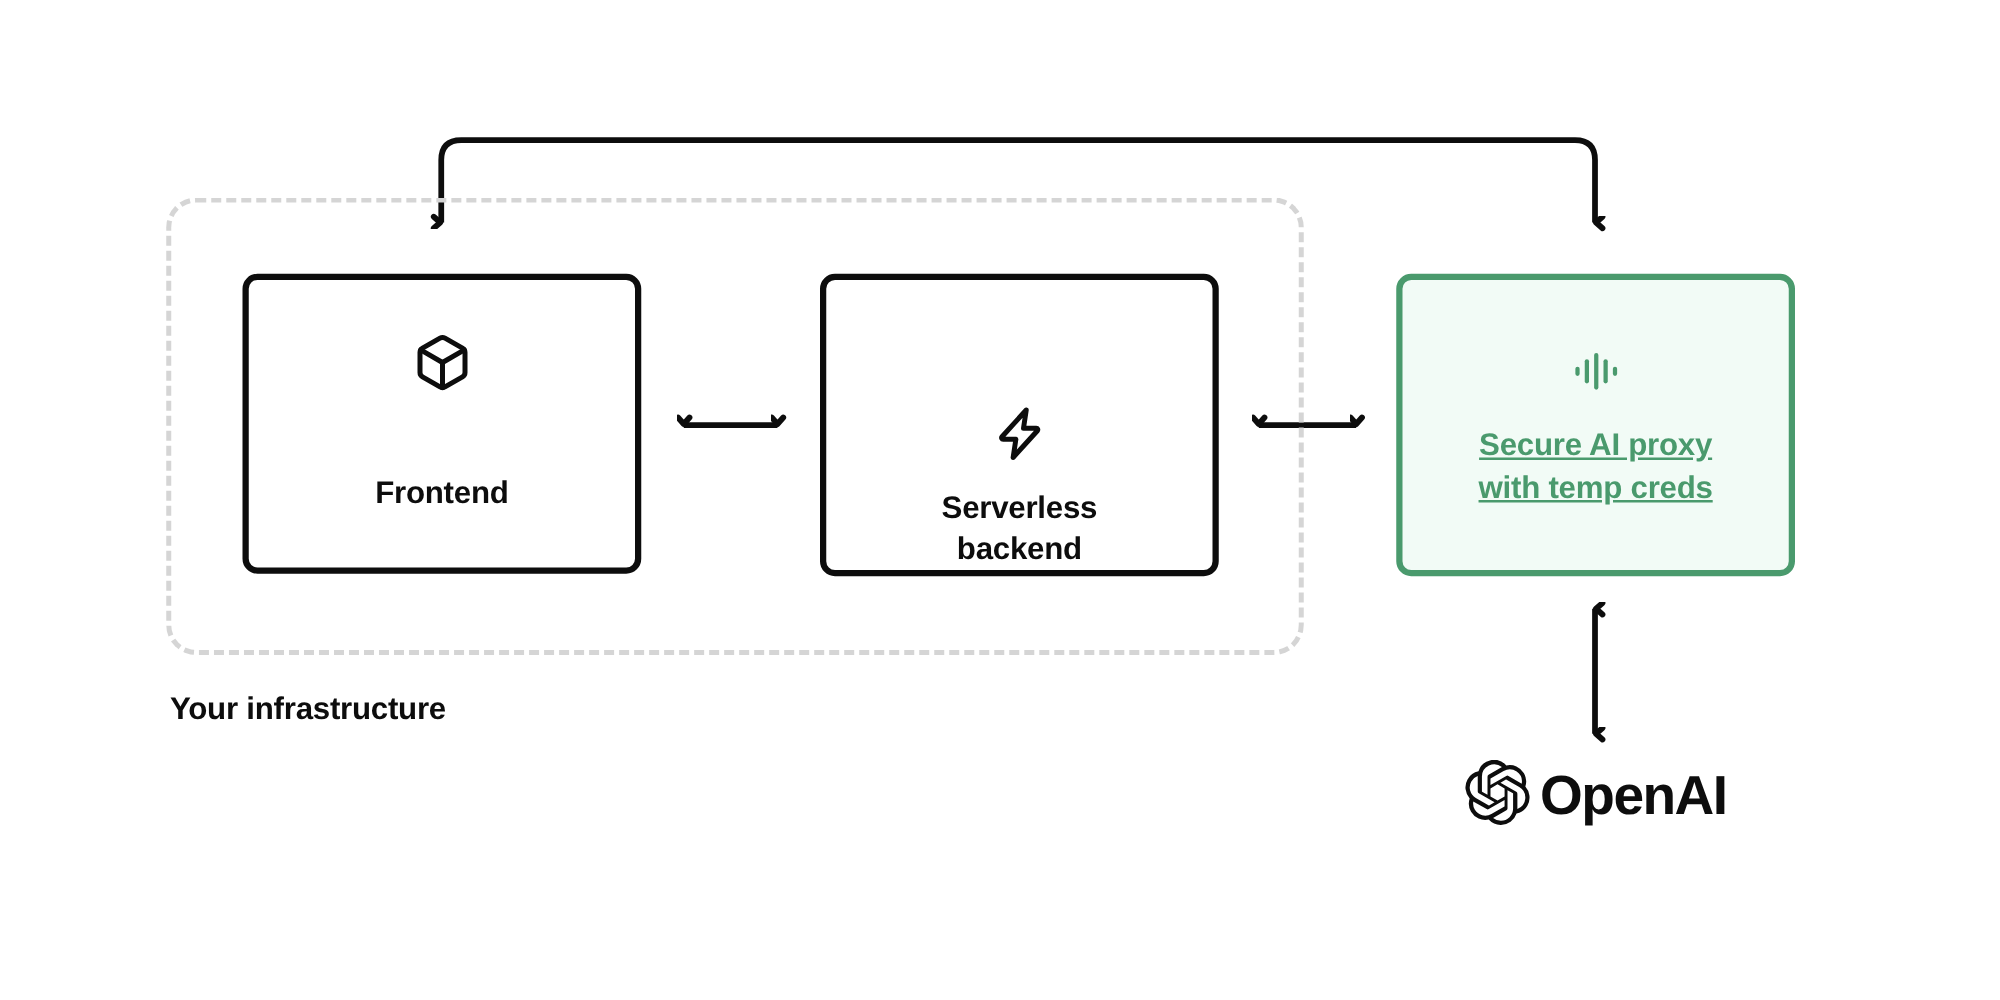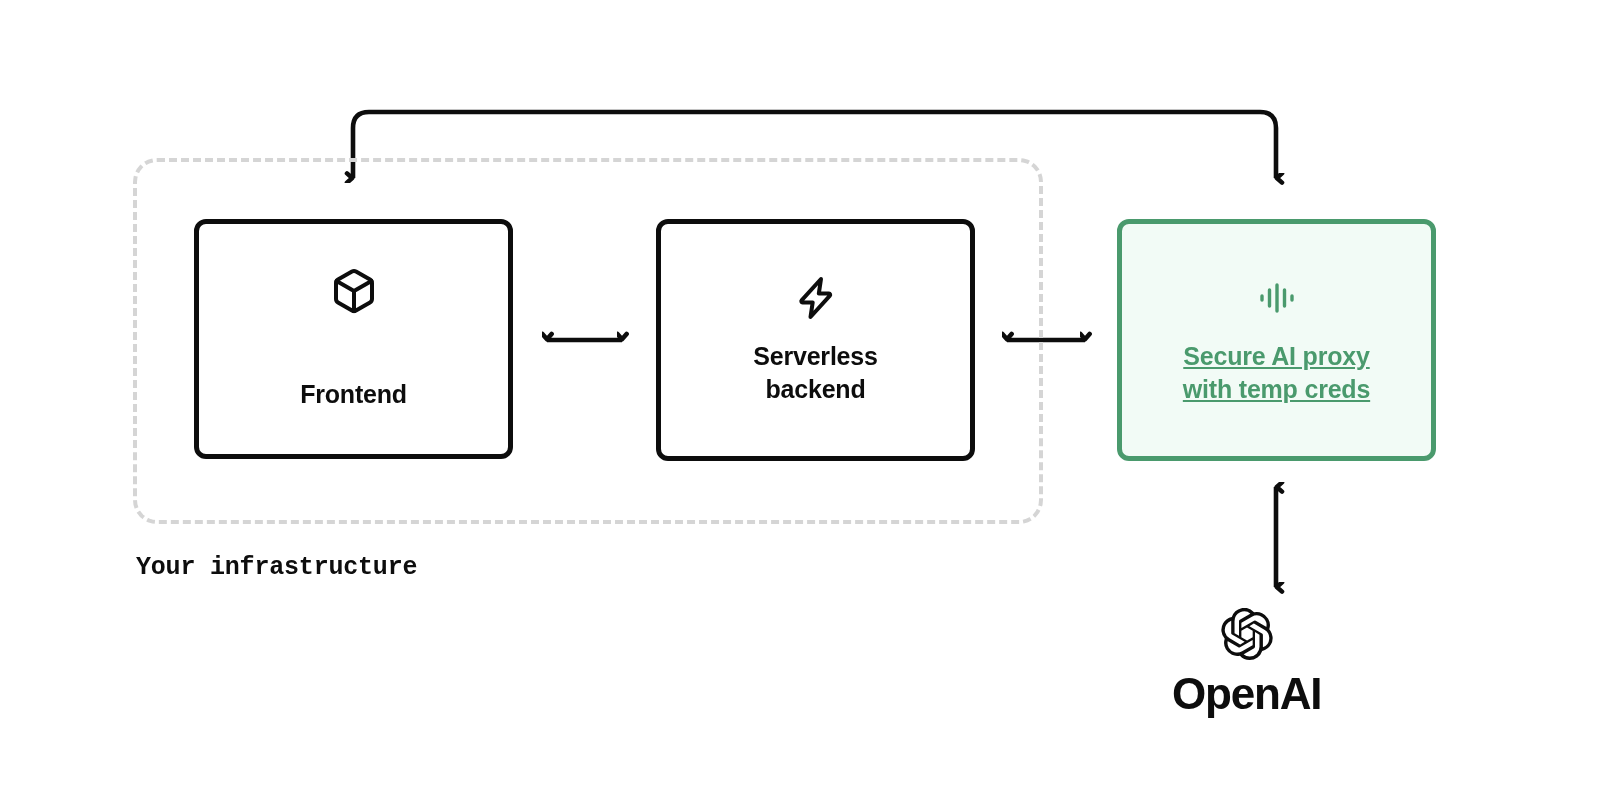--- a/index.html
+++ b/index.html
@@ -36,21 +36,20 @@
   }
   .infra-label {
     position: absolute;
     left: 136px;
     top: 553px;
     font-size: 25px;
     font-weight: 700;
     color: #0d0d0d;
     letter-spacing: -0.2px;
     white-space: nowrap;
-    font-family: Liberation Mono, monospace;
   }
 
   
   .node {
     position: absolute;
     display: flex;
     flex-direction: column;
     align-items: center;
     justify-content: center;
     border-radius: 12px;
@@ -72,32 +71,31 @@
     font-weight: 700;
     line-height: 1.33;
     text-align: center;
     color: #0d0d0d;
     letter-spacing: -0.2px;
     white-space: pre-line;
   }
   .node-accent .node-label { color: #4a9a6d; text-decoration: underline; }
 
   #node-frontend { left: 194px; top: 219px; width: 319px; height: 240px; gap: 45px; }
-  #node-backend  { left: 656px; top: 219px; width: 319px; height: 242px; }
+  #node-backend  { left: 656px; top: 219px; width: 319px; height: 242px; justify-content: flex-end; }
   #node-proxy    { left: 1117px; top: 219px; width: 319px; height: 242px; }
 
   
   .brand {
     position: absolute;
     left: 1172px;
     top: 608px;
     display: flex;
     align-items: center;
     gap: 8px;
-    flex-direction: column;
   }
   .brand-word {
     font-size: 44px;
     font-weight: 700;
     color: #0d0d0d;
     letter-spacing: -1.2px;
     line-height: 1;
   }
 </style>
 </head>

